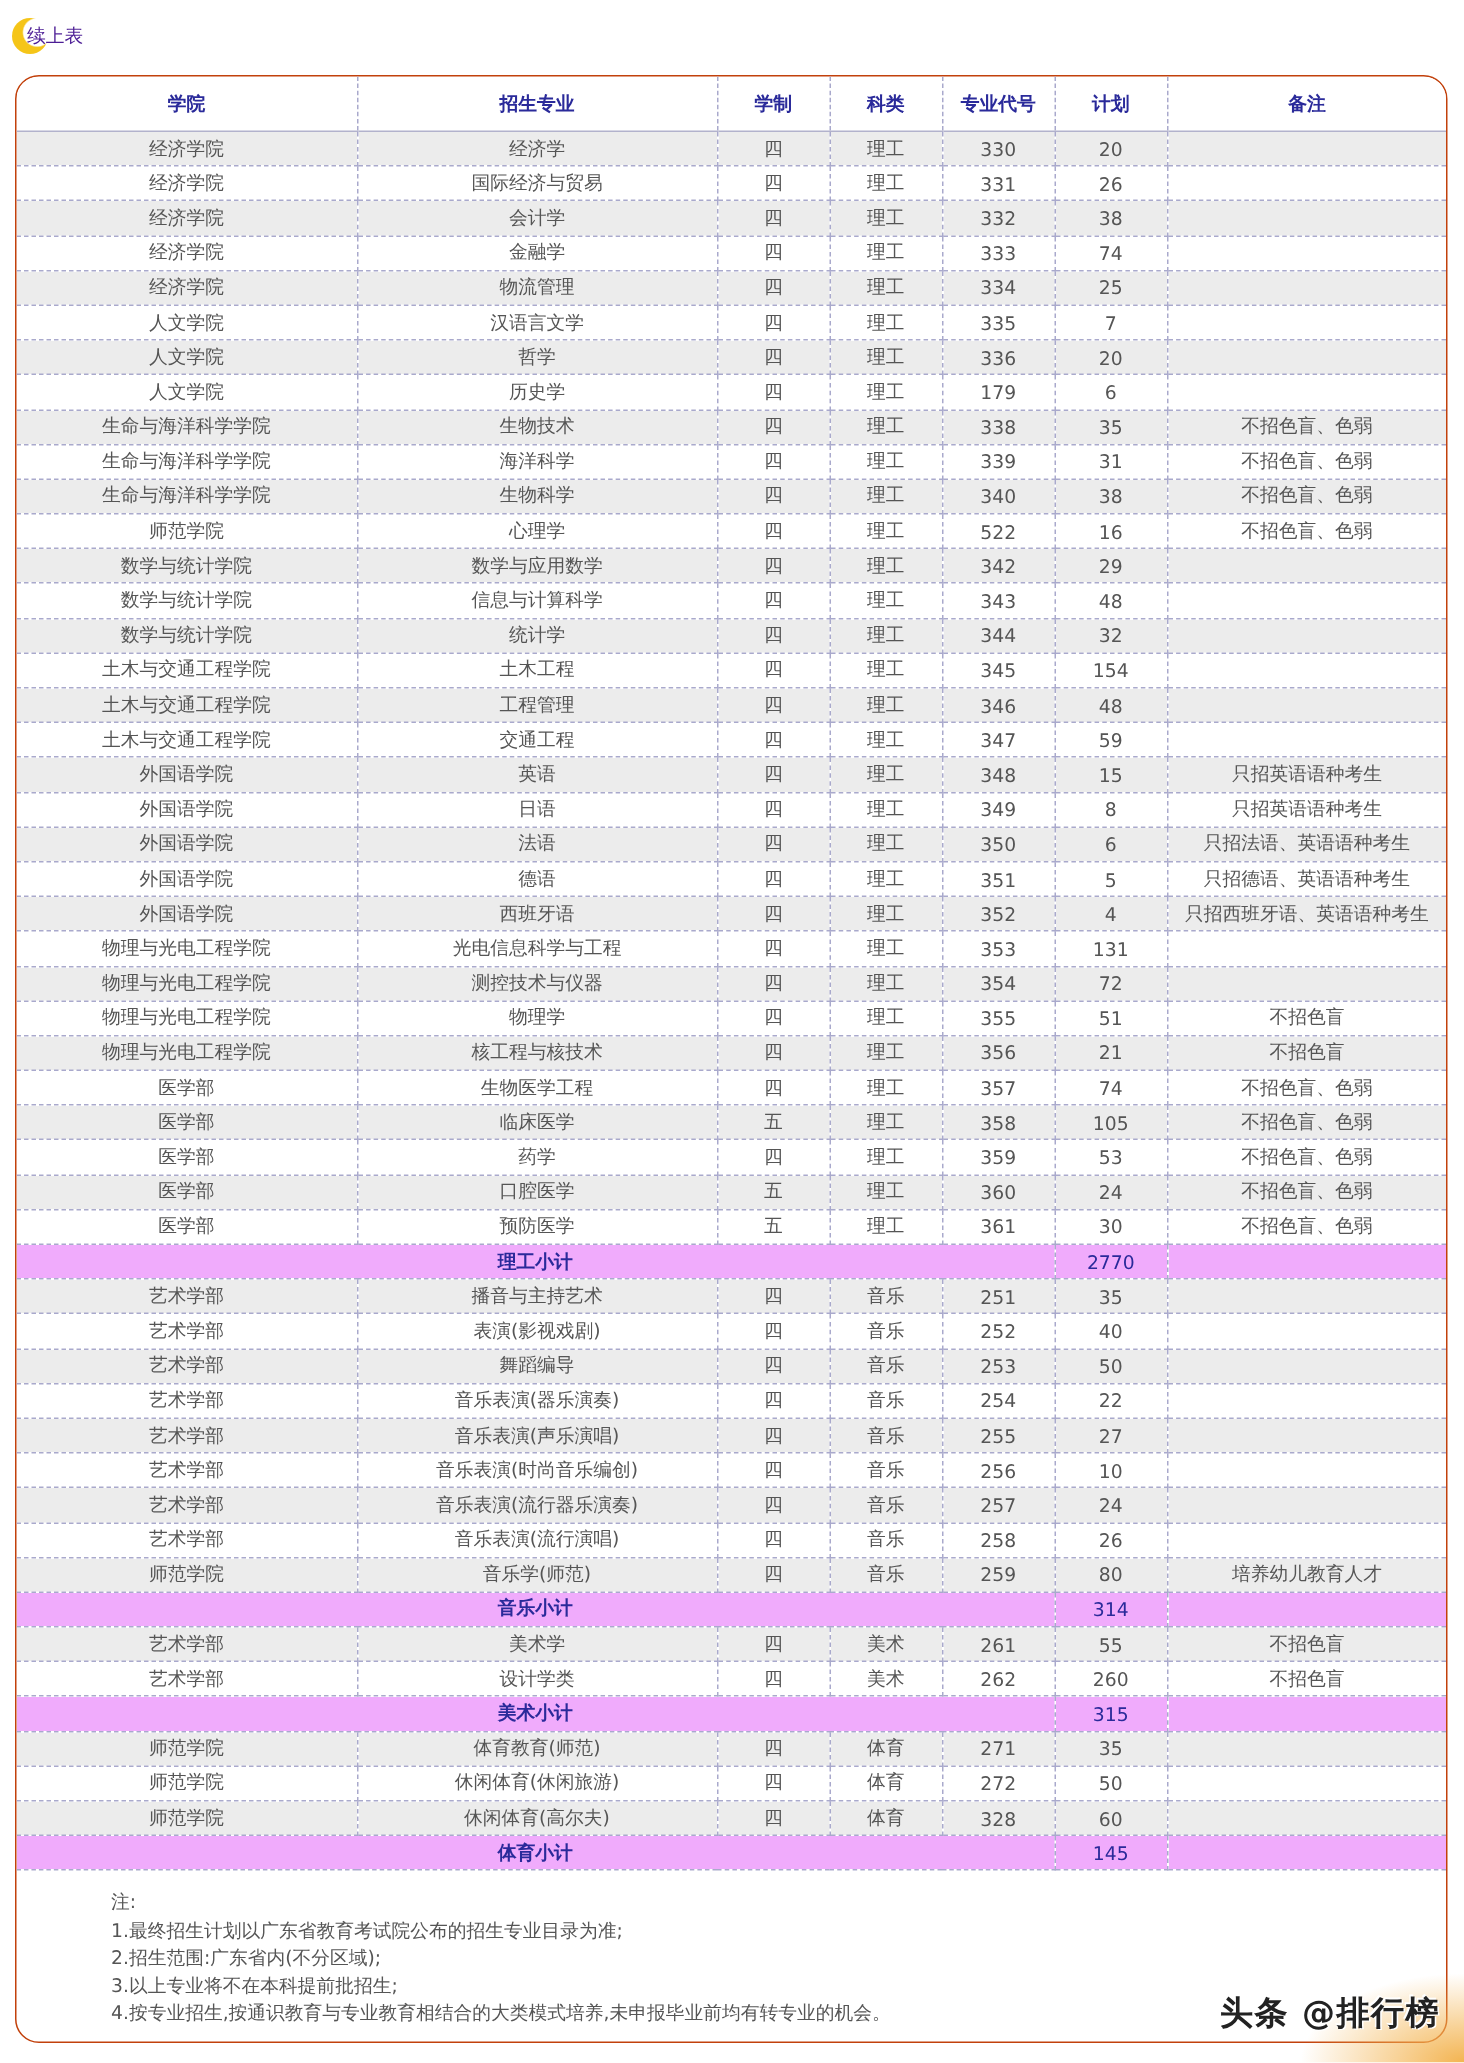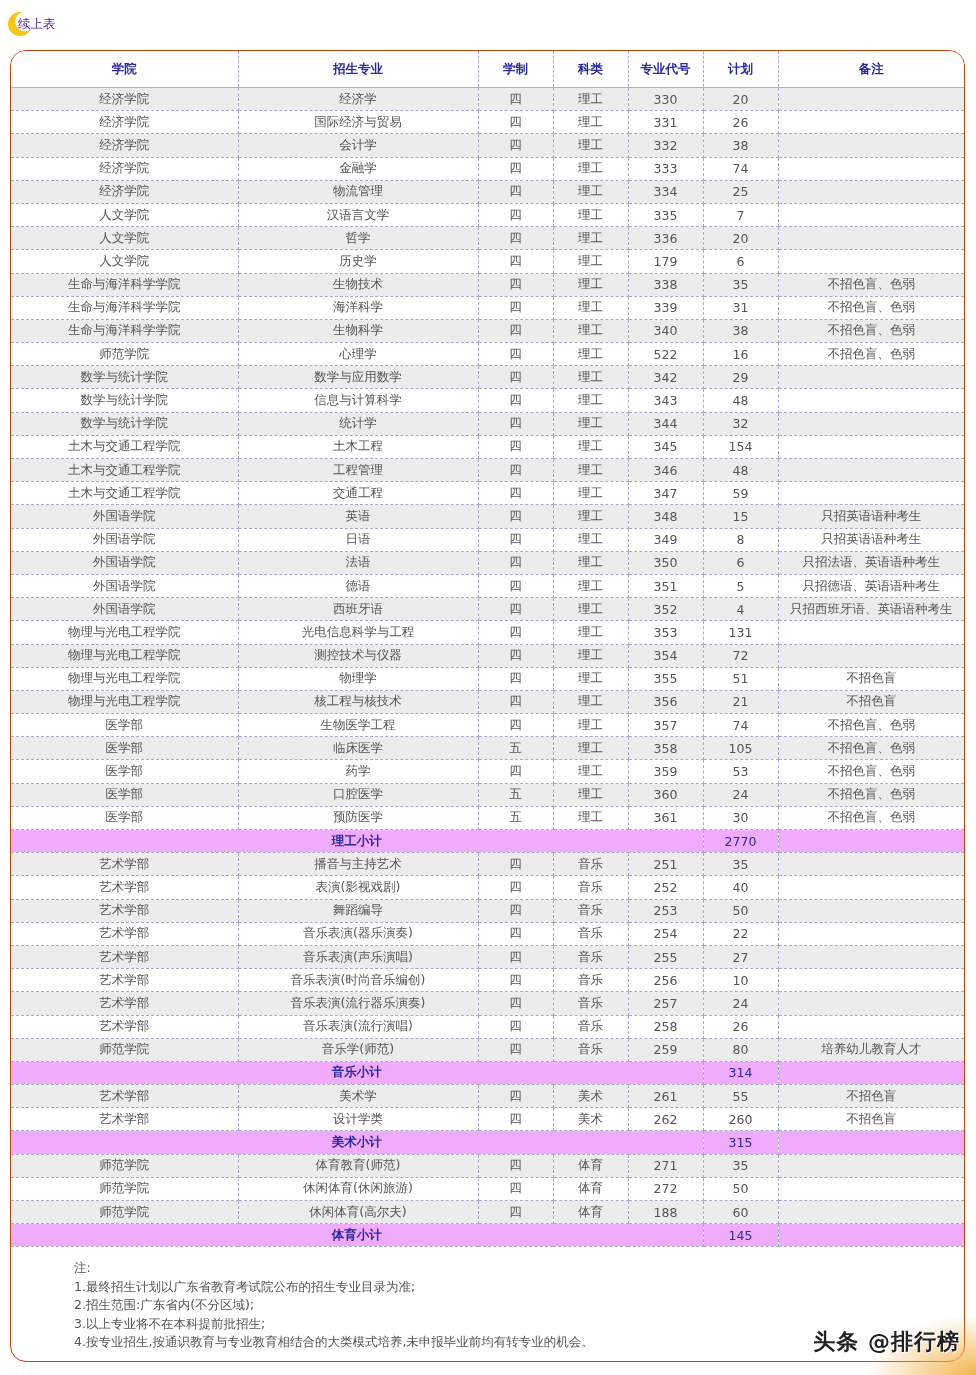--- a/index.html
+++ b/index.html
@@ -476,21 +476,21 @@
           <td>体育</td>
           <td>272</td>
           <td>50</td>
           <td></td>
         </tr>
         <tr class="odd">
           <td>师范学院</td>
           <td>休闲体育(高尔夫)</td>
           <td>四</td>
           <td>体育</td>
-          <td>188</td>
+          <td>328</td>
           <td>60</td>
           <td></td>
         </tr>
         <tr class="sub">
           <td colspan="5">体育小计</td>
           <td class="num">145</td>
           <td></td>
         </tr>
       </tbody>
   </table>

